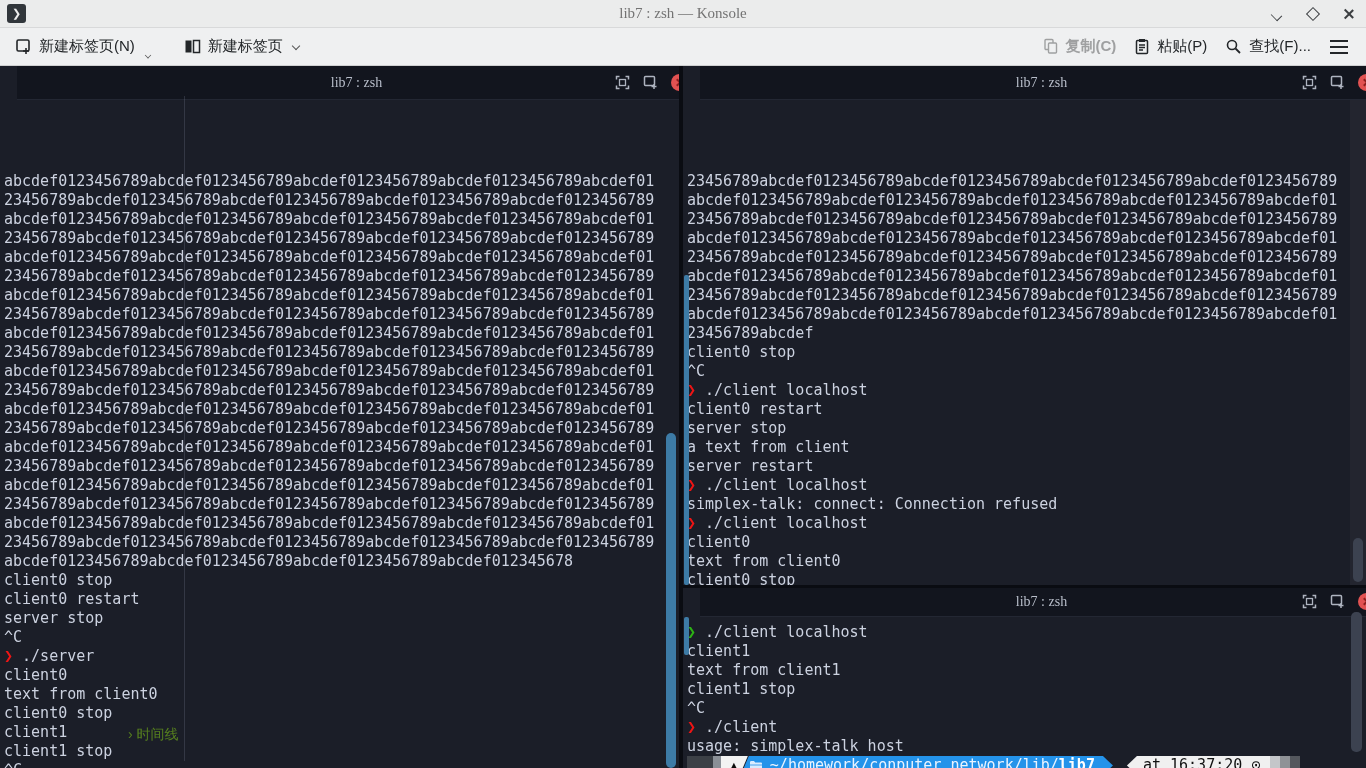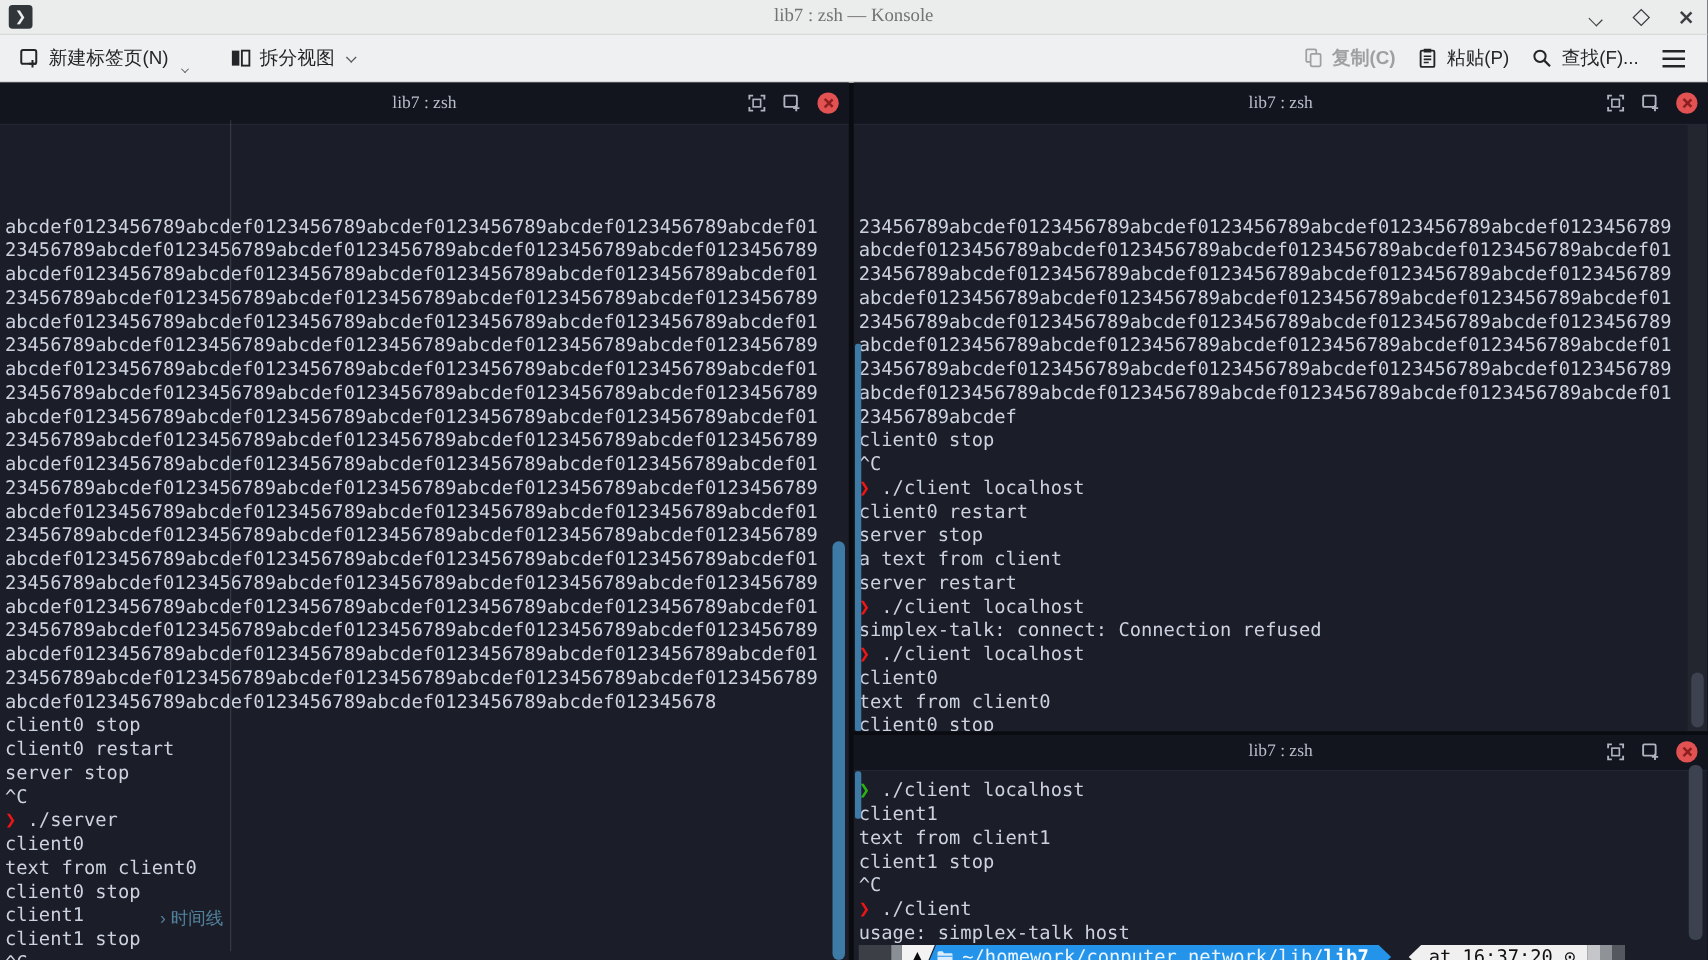--- a/index.html
+++ b/index.html
@@ -39,21 +39,21 @@
   .chev.small { transform:scale(.75); align-self:flex-end; margin-bottom:-4px; }
   .ico { display:inline-block; position:relative; }
   .ico svg { display:block; }
   .hamburger { width:18px; height:14px; border-top:2px solid #232629;
                border-bottom:2px solid #232629; position:relative; margin:0 10px; }
   .hamburger::before { content:""; position:absolute; left:0; top:4px; width:18px; height:2px;
                background:#232629; }
 
   
   .pane { position:absolute; background:#1b1e28; overflow:hidden; }
-  .pane-header { position:absolute; left:0; top:0; width:100%; height:34px;
+  .pane-header { position:absolute; left:17px; top:0; width:100%; height:34px;
                  background:#12151e; border-bottom:1px solid #232733; }
   .pane-title { position:absolute; left:0; right:0; top:9px; text-align:center;
                 font:14px "Liberation Serif", serif; color:#b9bfcb; }
   .ph-icons { position:absolute; right:8px; top:8px; display:flex; gap:13px; align-items:center; }
   .ph-close { width:17px; height:17px; border-radius:50%; background:#e25252; position:relative; }
   .ph-close::before, .ph-close::after { content:""; position:absolute; left:8px; top:4px;
                 width:1.6px; height:9px; background:#8c1f1f; }
   .ph-close::before{ transform:rotate(45deg);} .ph-close::after{ transform:rotate(-45deg);}
 
   .term { position:absolute; left:4px; right:0; font:15px/19px "DejaVu Sans Mono", monospace;
@@ -77,21 +77,21 @@
   .seg-time.point-left { margin-left:0; padding:0 10px 0 16px;
             clip-path:polygon(0 50%,10px 0,100% 0,100% 100%,10px 100%); }
   .folder-ico { display:inline-block; vertical-align:-1px; margin-right:7px; }
 
   
   .sb { position:absolute; border-radius:5px; background:#3d7ba6; }
   .sb-gray { position:absolute; border-radius:5px; background:#3c4250; }
   .sb-track { position:absolute; background:rgba(255,255,255,.035); }
 
   
-  .bleed { position:absolute; color:#7dd3fc; pointer-events:none; }
+  .bleed { position:absolute; color:#84cc16; pointer-events:none; }
   .bleed-vline { position:absolute; width:1px; background:rgba(140,150,175,.22); }
 </style>
 </head>
 <body>
 
 <div class="titlebar">
   <div class="app-icon">❯</div>
   <div class="win-title">lib7 : zsh — Konsole</div>
   <div class="win-btns">
     <div class="wb wb-min"></div>
@@ -111,21 +111,21 @@
     <span>新建标签页(N)</span>
     <span class="chev small"></span>
   </div>
   <div class="tbtn" style="margin-left:14px;">
     <span class="ico">
       <svg width="17" height="17" viewBox="0 0 17 17">
           <rect x="1.5" y="2.5" width="6" height="12" fill="#232629"></rect>
           <rect x="9.5" y="2.5" width="6" height="12" fill="none" stroke="#232629" stroke-width="1.5"></rect>
         </svg>
     </span>
-    <span>拆分视图</span>
+    <span>新建标签页</span>
     <span class="chev"></span>
   </div>
 
   <div class="tb-right">
     <div class="tbtn disabled">
       <span class="ico">
         <svg width="16" height="17" viewBox="0 0 16 17">
             <rect x="2" y="1.5" width="8" height="10" rx="1" fill="none" stroke="#9fa0a1" stroke-width="1.4"></rect>
             <rect x="5.5" y="5" width="8" height="10" rx="1" fill="#eff0f1" stroke="#9fa0a1" stroke-width="1.4"></rect>
           </svg>

